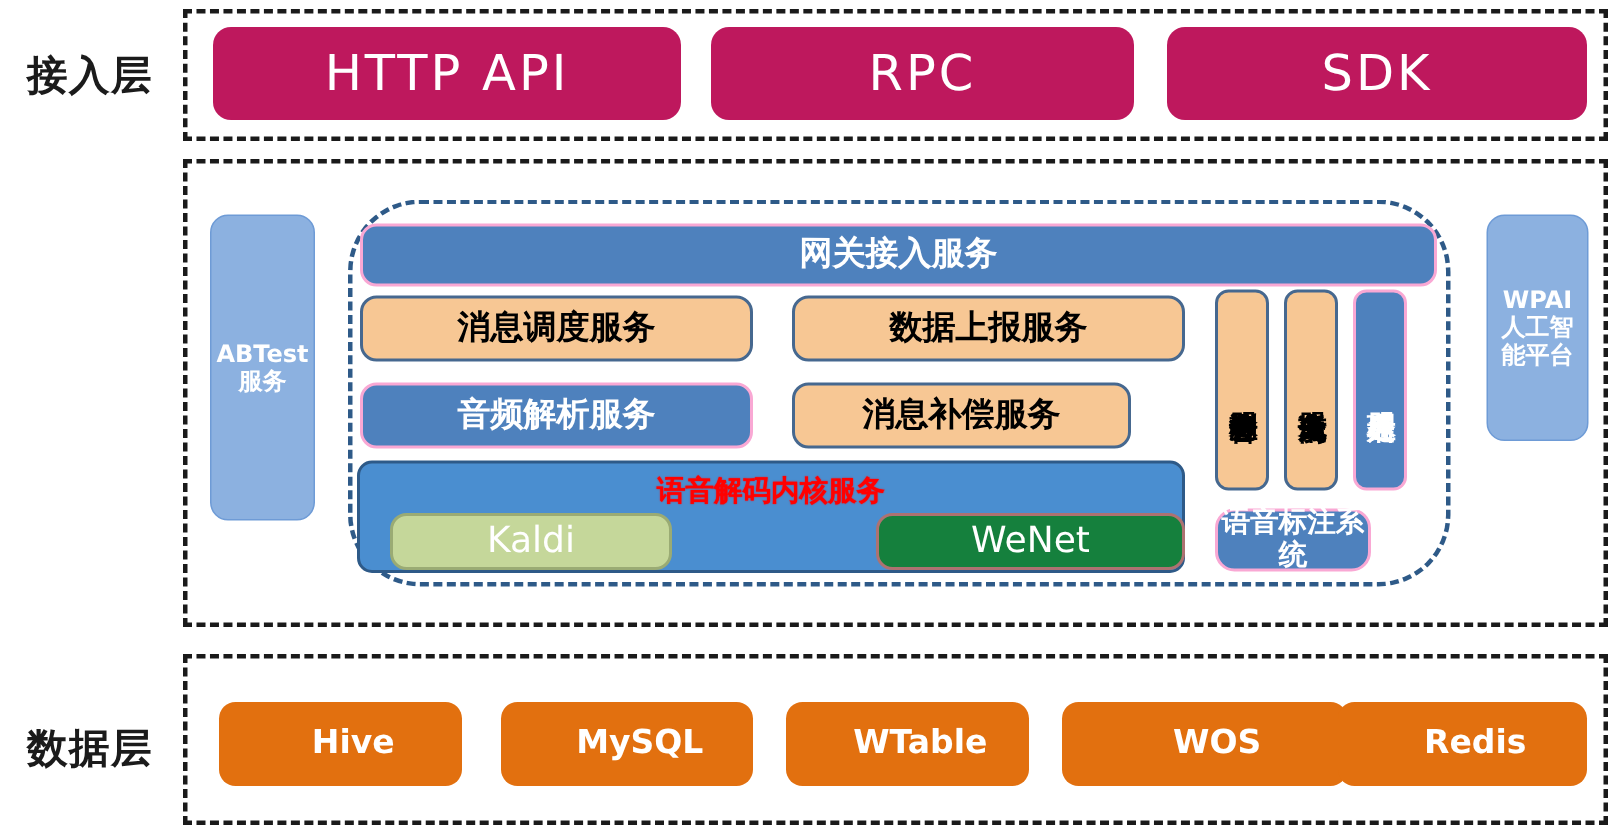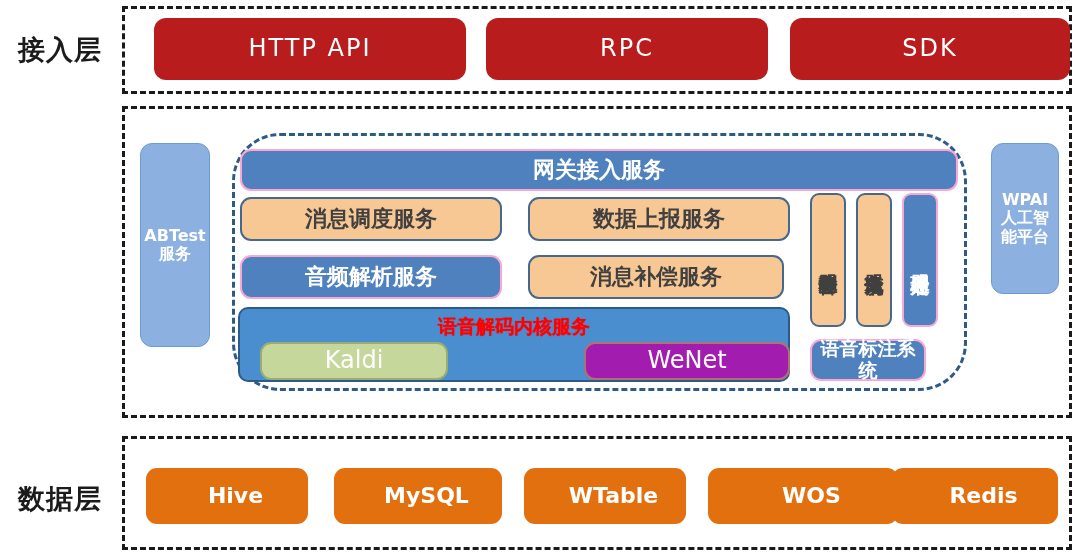--- a/index.html
+++ b/index.html
@@ -45,26 +45,25 @@
     align-items: center;
     justify-content: center;
     text-align: center;
     color: #ffffff;
     line-height: 1.15;
     font-family: "DejaVu Sans", "Liberation Sans", sans-serif;
   }
 
   
   .teal {
-    background: #b91c1c;
+    background: #be185d;
     border-radius: 12px;
-    font-size: 24px;
+    font-size: 33px;
     letter-spacing: 2px;
     color: #ffffff;
-    margin-left: 12px;
   }
 
   
   .lightblue {
     background: #8cb1e0;
     border: 1.5px solid #6e9bd6;
     border-radius: 12px;
     font-size: 16px;
     font-weight: 700;
     flex-direction: column;
@@ -82,21 +81,21 @@
     font-weight: 700;
   }
 
   
   .peach {
     background: #f7c794;
     border: 2px solid #46688f;
     border-radius: 11px;
     font-size: 22px;
     font-weight: 700;
-    color: #404040;
+    color: #000000;
   }
 
   
   .vertical {
     writing-mode: vertical-rl;
     text-orientation: upright;
     font-size: 19px;
     font-weight: 700;
     letter-spacing: 0px;
     border-radius: 9px;
@@ -124,21 +123,21 @@
     text-shadow: 0 0 1px #ff0000;
   }
   .green {
     background: #c5d79a;
     border: 2px solid #9aab74;
     border-radius: 11px;
     font-size: 24px;
     color: #ffffff;
   }
   .rose {
-    background: #a21caf;
+    background: #15803d;
     border: 2px solid #ad7271;
     border-radius: 11px;
     font-size: 24px;
     color: #ffffff;
   }
 
   
   .orange {
     background: #e2700f;
     border-radius: 11px;
@@ -190,29 +189,29 @@
   <div class="core-group" style="left:232px; top:133px; width:735px; height:258px;"></div>
 
   <div class="node blue" style="left:240px; top:149px; width:718px; height:42px;">网关接入服务</div>
 
   <div class="node peach" style="left:240px; top:197px; width:262px; height:44px;">消息调度服务</div>
 
   <div class="node peach" style="left:528px; top:197px; width:262px; height:44px;">数据上报服务</div>
 
   <div class="node blue" style="left:240px; top:255px; width:262px; height:44px;">音频解析服务</div>
 
-  <div class="node peach" style="left:528px; top:255px; width:256px; height:44px;">消息补偿服务</div>
+  <div class="node peach" style="left:528px; top:255px; width:226px; height:44px;">消息补偿服务</div>
 
   <div class="node peach vertical" style="left:810px; top:193px; width:36px; height:134px;">静音检测服务</div>
 
   <div class="node peach vertical" style="left:856px; top:193px; width:36px; height:134px;">说话人分离服务</div>
 
   <div class="node blue vertical" style="left:902px; top:193px; width:36px; height:134px;">后处理服务</div>
 
-  <div class="node blue" style="left:810px; top:339px; width:116px; height:42px; font-size:19px;">语音标注系统</div>
+  <div class="node blue" style="left:810px; top:339px; width:104px; height:42px; font-size:19px;border-radius:13px;">语音标注系统</div>
 
   <div class="kernel" style="left:238px; top:307px; width:552px; height:75px;">
     <div class="kernel-title">语音解码内核服务</div>
     <div class="node green" style="left:20px; top:33px; width:188px; height:38px;">Kaldi</div>
     <div class="node rose" style="left:344px; top:33px; width:206px; height:38px;">WeNet</div>
   </div>
 
   <div class="layer-label" style="left:18px; top:481px;">数据层</div>
 
   <div class="layer-box" style="left:122px; top:436px; width:950px; height:114px;"></div>

